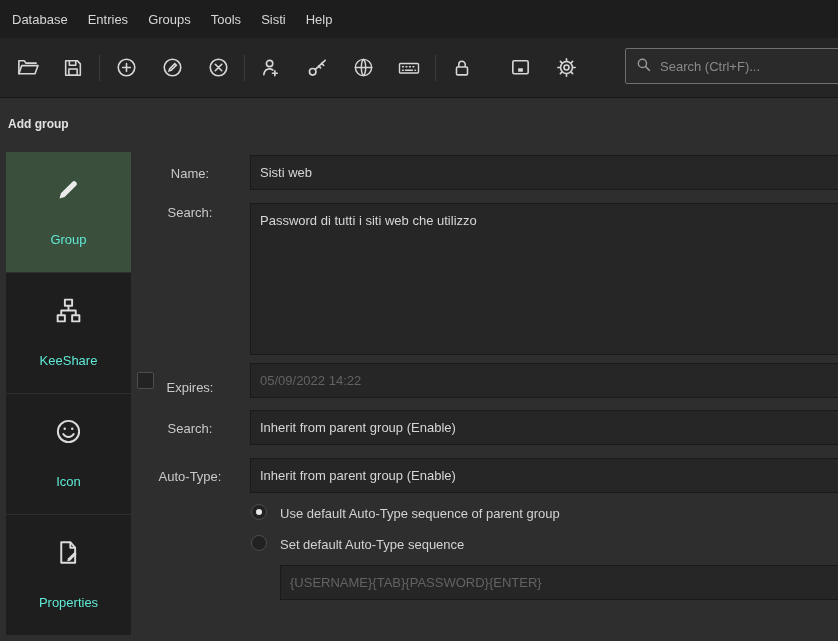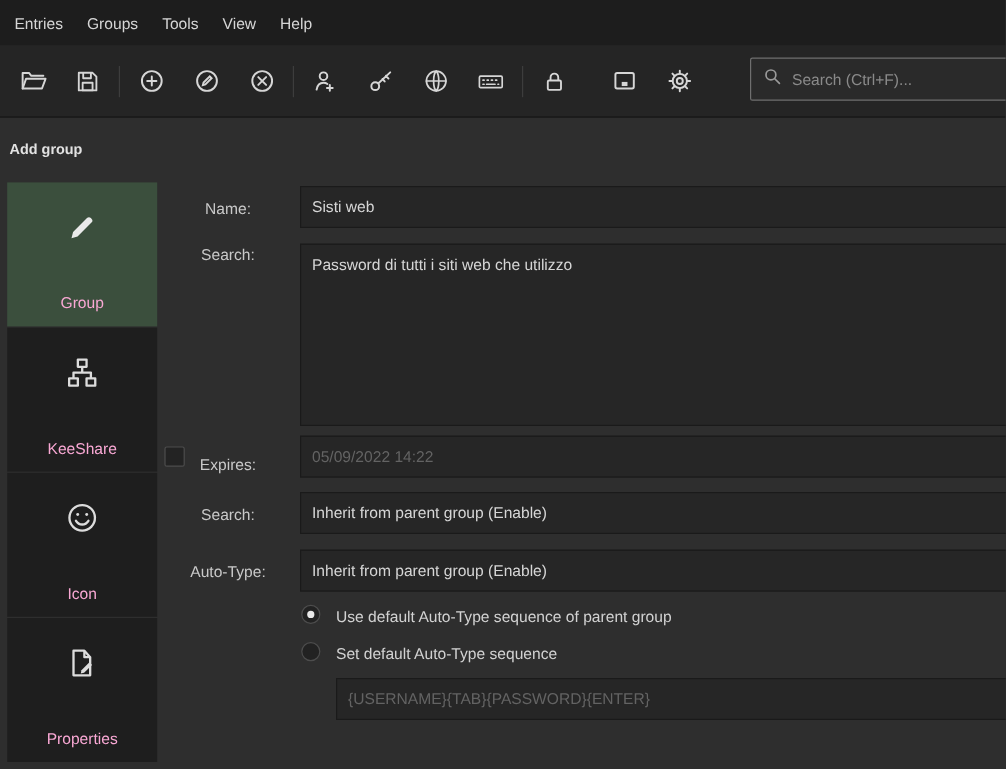--- a/index.html
+++ b/index.html
@@ -60,21 +60,21 @@
   .sidebar {
     position:absolute; left:6px; top:152px; width:125px;
     display:flex; flex-direction:column; gap:1px;
   }
   .side-item {
     height:120px; background:#1e1e1e;
     display:flex; flex-direction:column; align-items:center;
     padding-top:23px; color:#dcdcdc; cursor:default;
   }
   .side-item.selected { background:#3b4f3d; }
-  .side-item .lbl { margin-top:36px; font-size:13px; color:#f9a8d4; }
+  .side-item .lbl { margin-top:24px; font-size:13px; color:#5eead4; }
 
   
   .f-label {
     position:absolute; left:140px; width:100px;
     font-size:13px; color:#c9c9c9; text-align:center;
   }
   .field {
     position:absolute; left:250px; right:-2px; height:35px;
     background:#262626; border:1px solid #1a1a1a;
     display:flex; align-items:center; padding:0 9px;
@@ -102,24 +102,25 @@
   }
   .radio.checked::after {
     content:''; position:absolute; inset:4px; border-radius:50%; background:#e8e8e8;
   }
   .radio-label { position:absolute; left:280px; font-size:13px; color:#d2d2d2; }
 </style>
 </head>
 <body>
 
 <div class="menubar">
+  <div class="menu-item">Database</div>
   <div class="menu-item">Entries</div>
   <div class="menu-item">Groups</div>
   <div class="menu-item">Tools</div>
-  <div class="menu-item">View</div>
+  <div class="menu-item">Sisti</div>
   <div class="menu-item">Help</div>
 </div>
 
 <div class="toolbar">
   <div class="tool-btn">
     <span>
       <svg width="23" height="23" viewBox="0 0 24 24" fill="none" stroke="currentColor" stroke-width="1.7" stroke-linecap="round" stroke-linejoin="round">
         <path d="M3 18.5V5h5.5l2 2.5H21"></path>
           <path d="M3 18.5L6 10h17l-3.2 8.5z"></path>
       </svg>

